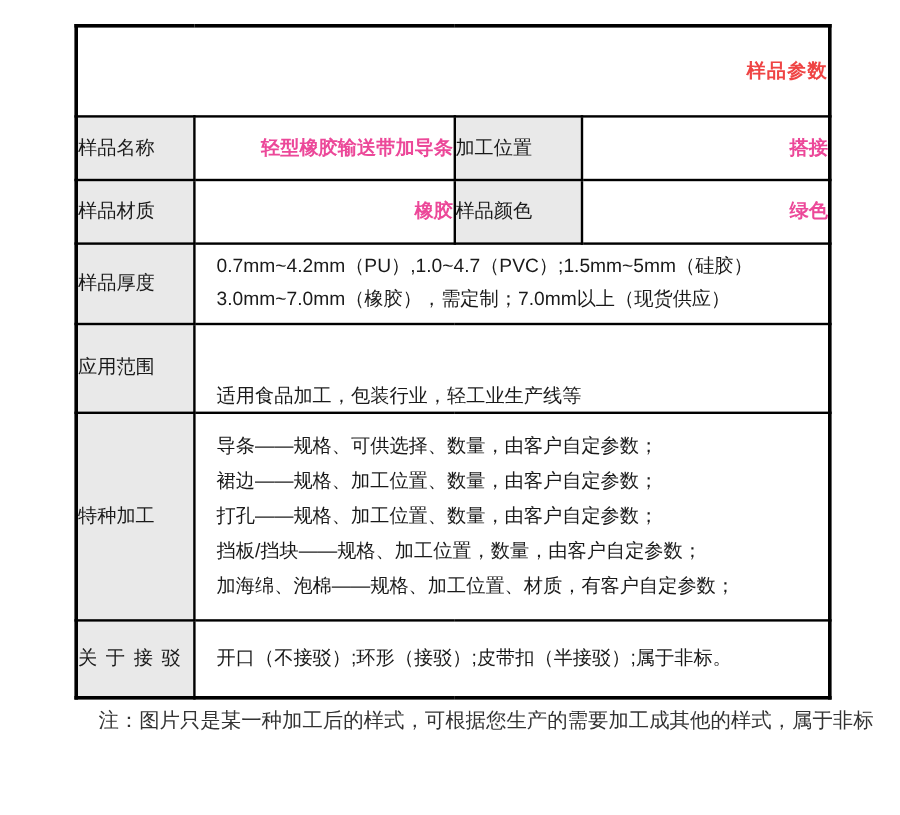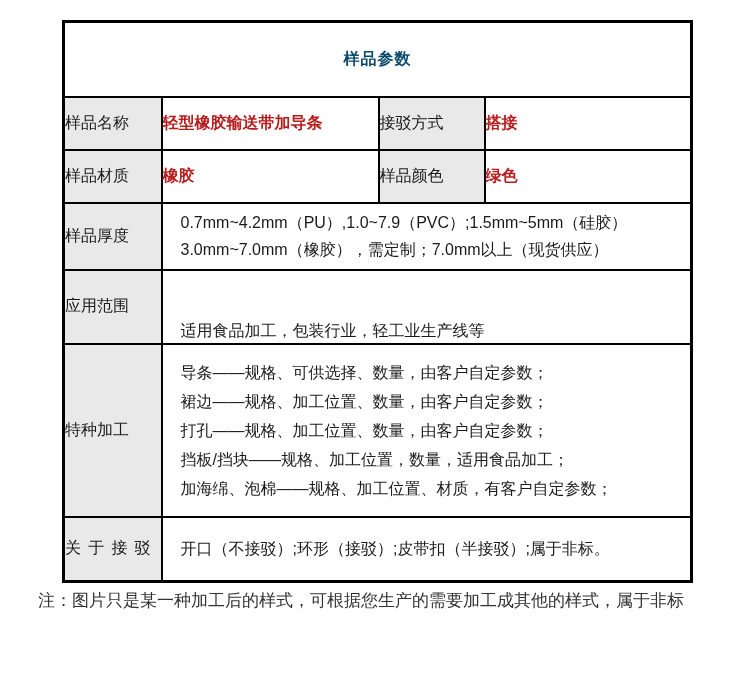--- a/index.html
+++ b/index.html
@@ -36,35 +36,35 @@
   col.c4{width:207px;}
 
   tr.r-title{height:75px;}
   tr.r-s{height:53px;}
   tr.r-thick{height:67px;}
   tr.r-app{height:53px;}
   tr.r-special{height:173px;}
   tr.r-joint{height:65px;margin-left:44px;}
 
   td.title{
-    text-align:center;
+    text-align:right;
     font-size:28px;
     font-weight:700;
-    color:#0c4a6e;
+    color:#ef4444;
     letter-spacing:1px;
   }
   td.lbl{
     background:var(--label-bg);
     text-align:left;
     font-weight:400;
   }
   td.val-c{
-    text-align:left;
+    text-align:right;
     font-weight:700;
-    color:#b91c1c;
+    color:#ec4899;
   }
   td.val-l{
     text-align:left;
     padding:0 14px 0 18px;
     font-weight:400;
   }
   tr.r-thick td.val-l div{line-height:27px;}
   tr.r-app td.val-l div{line-height:24px;margin-top:48px;}
   tr.r-special td.val-l div{line-height:29px;}
   tr.r-joint td.val-l div{line-height:24px;}
@@ -74,21 +74,21 @@
     margin-right:-0.45em;
   }
 
   .note{
     position:absolute;
     left:38px;top:585px;
     width:690px;
     font-size:17px;
     color:var(--note-text);
   }
-  .note div{line-height:32px;}
+  .note div{line-height:32px;text-align:right;}
 </style>
 </head>
 <body>
 
 <div class="page">
 
   <table class="spec">
     <colgroup>
       <col class="c1">
         <col class="c2">
@@ -97,53 +97,53 @@
     </colgroup>
 
     <tbody>
         <tr class="r-title">
       <td colspan="4" class="title">样品参数</td>
     </tr>
 
     <tr class="r-s">
       <td class="lbl">样品名称</td>
       <td class="val-c">轻型橡胶输送带加导条</td>
-      <td class="lbl">接驳方式</td>
+      <td class="lbl">加工位置</td>
       <td class="val-c">搭接</td>
     </tr>
 
     <tr class="r-s">
       <td class="lbl">样品材质</td>
       <td class="val-c">橡胶</td>
       <td class="lbl">样品颜色</td>
       <td class="val-c">绿色</td>
     </tr>
 
     <tr class="r-thick">
       <td class="lbl">样品厚度</td>
       <td colspan="3" class="val-l">
-        <div>0.7mm~4.2mm（PU）,1.0~7.9（PVC）;1.5mm~5mm（硅胶）</div>
+        <div>0.7mm~4.2mm（PU）,1.0~4.7（PVC）;1.5mm~5mm（硅胶）</div>
         <div>3.0mm~7.0mm（橡胶），需定制；7.0mm以上（现货供应）</div>
       </td>
     </tr>
 
     <tr class="r-app">
       <td class="lbl">应用范围</td>
       <td colspan="3" class="val-l">
         <div>适用食品加工，包装行业，轻工业生产线等</div>
       </td>
     </tr>
 
     <tr class="r-special">
       <td class="lbl">特种加工</td>
       <td colspan="3" class="val-l">
         <div>导条——规格、可供选择、数量，由客户自定参数；</div>
         <div>裙边——规格、加工位置、数量，由客户自定参数；</div>
         <div>打孔——规格、加工位置、数量，由客户自定参数；</div>
-        <div>挡板/挡块——规格、加工位置，数量，适用食品加工；</div>
+        <div>挡板/挡块——规格、加工位置，数量，由客户自定参数；</div>
         <div>加海绵、泡棉——规格、加工位置、材质，有客户自定参数；</div>
       </td>
     </tr>
 
     <tr class="r-joint">
       <td class="lbl">
         <span class="spaced">关于接驳</span>
       </td>
       <td colspan="3" class="val-l">
         <div>开口（不接驳）;环形（接驳）;皮带扣（半接驳）;属于非标。</div>

